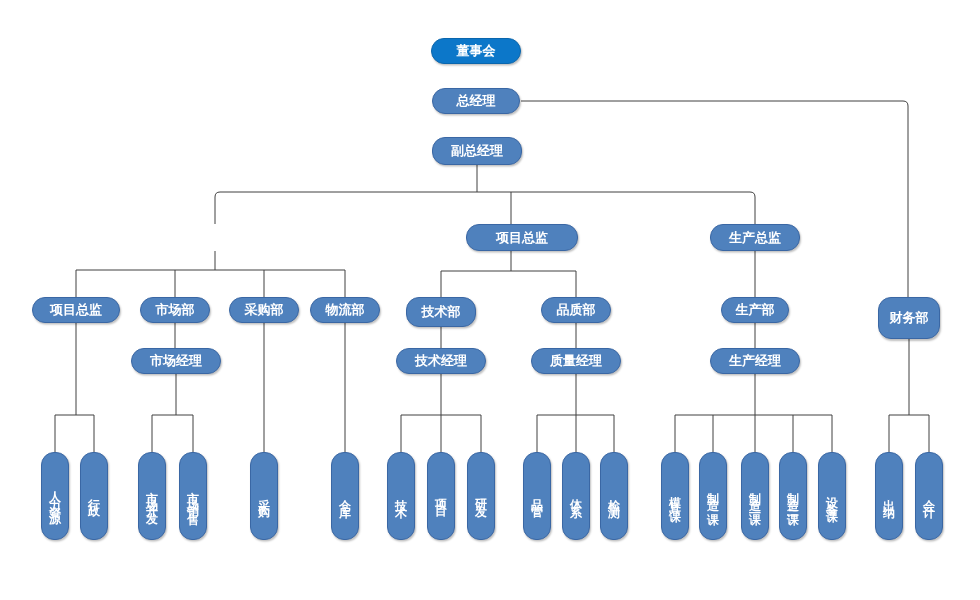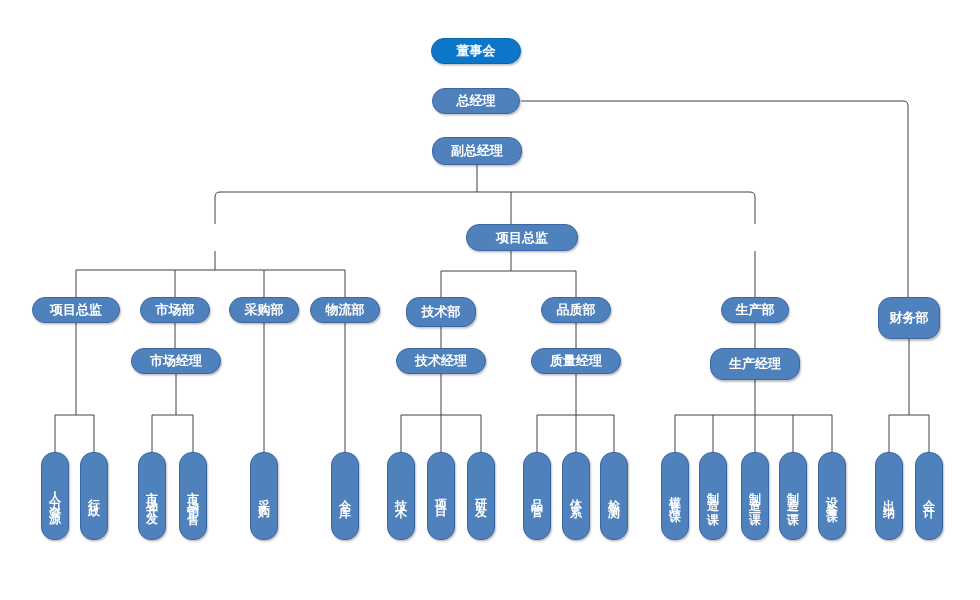--- a/index.html
+++ b/index.html
@@ -53,34 +53,35 @@
     <path d="M909,323 V415 M889,452 V415 H929 V452"></path>
   </svg>
 
   <div class="node root" style="left:431px;top:38px;width:90px;height:26px">董事会</div>
 
   <div class="node" style="left:432px;top:88px;width:88px;height:26px">总经理</div>
 
   <div class="node" style="left:432px;top:137px;width:90px;height:28px">副总经理</div>
 
   <div class="node" style="left:466px;top:224px;width:112px;height:27px">项目总监</div>
+  <div class="node" style="left:710px;top:224px;width:90px;height:27px">生产总监</div>
 
   <div class="node" style="left:32px;top:297px;width:88px;height:26px">项目总监</div>
   <div class="node" style="left:140px;top:297px;width:70px;height:26px">市场部</div>
   <div class="node" style="left:229px;top:297px;width:70px;height:26px">采购部</div>
   <div class="node" style="left:310px;top:297px;width:70px;height:26px">物流部</div>
   <div class="node" style="left:406px;top:297px;width:70px;height:30px">技术部</div>
   <div class="node" style="left:541px;top:297px;width:70px;height:26px">品质部</div>
   <div class="node" style="left:721px;top:297px;width:68px;height:26px">生产部</div>
   <div class="node" style="left:878px;top:297px;width:62px;height:42px">财务部</div>
 
   <div class="node" style="left:131px;top:348px;width:90px;height:26px">市场经理</div>
   <div class="node" style="left:396px;top:348px;width:90px;height:26px">技术经理</div>
   <div class="node" style="left:531px;top:348px;width:90px;height:26px">质量经理</div>
-  <div class="node" style="left:710px;top:348px;width:90px;height:32px">生产经理</div>
+  <div class="node" style="left:710px;top:348px;width:90px;height:26px">生产经理</div>
 
   <div class="node vnode" style="left:41px;top:452px;width:28px;height:88px">人力资源</div>
   <div class="node vnode" style="left:80px;top:452px;width:28px;height:88px">行政</div>
   <div class="node vnode" style="left:138px;top:452px;width:28px;height:88px">市场开发</div>
   <div class="node vnode" style="left:179px;top:452px;width:28px;height:88px">市场销售</div>
   <div class="node vnode" style="left:250px;top:452px;width:28px;height:88px">采购</div>
   <div class="node vnode" style="left:331px;top:452px;width:28px;height:88px">仓库</div>
   <div class="node vnode" style="left:387px;top:452px;width:28px;height:88px">技术</div>
   <div class="node vnode" style="left:427px;top:452px;width:28px;height:88px">项目</div>
   <div class="node vnode" style="left:467px;top:452px;width:28px;height:88px">研发</div>

